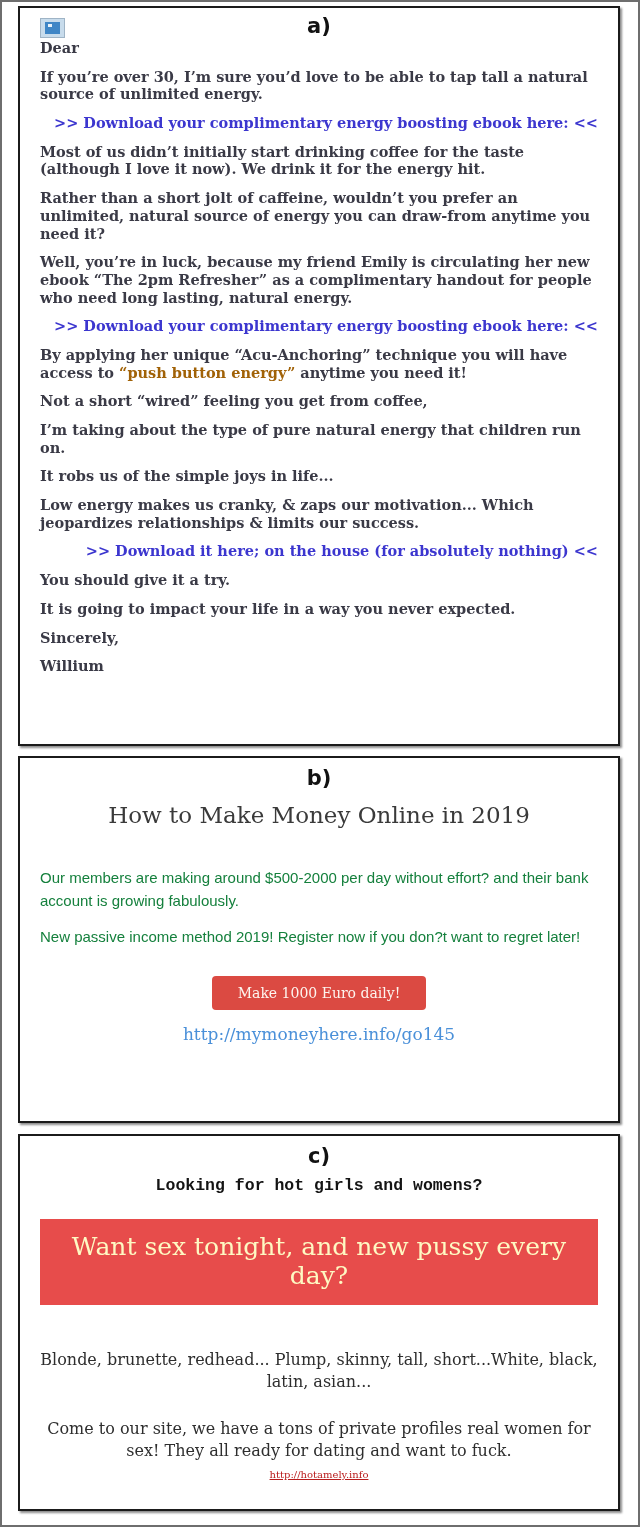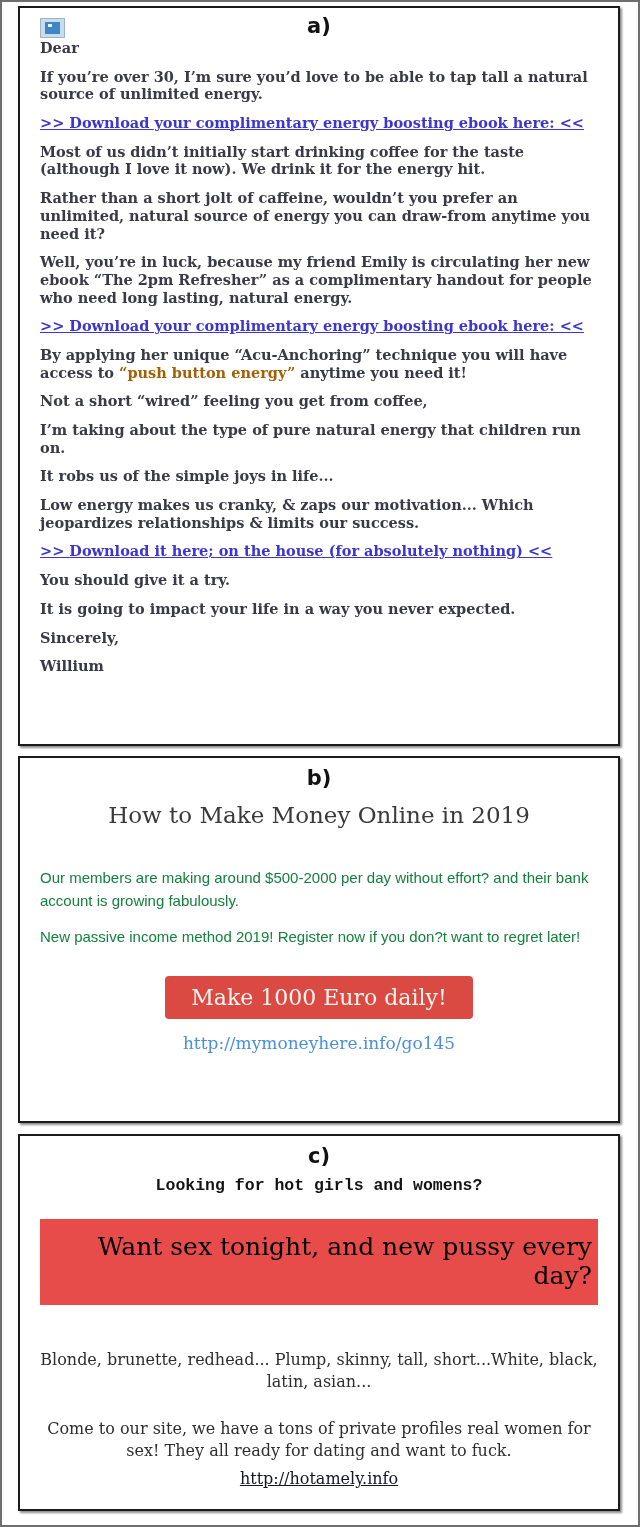--- a/index.html
+++ b/index.html
@@ -56,23 +56,23 @@
     margin-top:11px;
   }
   .a-salutation { margin-top:1px; }
   .a-link {
     display:block;
     font-family:"DejaVu Serif", serif;
     font-weight:700;
     font-size:14.5px;
     line-height:1.22;
     color:#3c36cf;
-    text-decoration:underline;
     margin-top:11px;
     cursor:pointer;
+    text-align:right;
   }
   .a-strong { color:#a16207; font-weight:800; }
 
   
   .panel-b { height:367px; padding:8px 20px 10px 20px; margin-bottom:11px; text-align:center; }
   .b-title {
     font-family:"DejaVu Serif", serif;
     font-weight:400;
     font-size:23px;
     color:#3a3a3a;
@@ -85,21 +85,21 @@
     line-height:1.55;
     color:#15803d;
     margin-bottom:12px;
   }
   .b-button {
     display:inline-block;
     margin-top:16px;
     background:#db4a42;
     color:#fdf5ef;
     font-family:"DejaVu Serif", serif;
-    font-size:22px;
+    font-size:14px;
     padding:9px 26px;
     border:none;
     border-radius:4px;
     cursor:pointer;
   }
   .b-link {
     display:block;
     margin-top:14px;
     font-family:"DejaVu Serif", serif;
     font-size:17px;
@@ -113,41 +113,40 @@
   .c-heading {
     font-family:Liberation Mono, monospace;
     font-weight:700;
     font-size:16.5px;
     color:#141414;
     margin-top:8px;
   }
   .c-banner {
     margin-top:24px;
     background:#e74c4b;
-    color:#000000;
+    color:#fef9c3;
     font-family:"DejaVu Serif", serif;
     font-size:25px;
     padding:13px 6px 15px 6px;
     cursor:pointer;
-    text-align:right;
   }
   .c-text {
     font-family:"DejaVu Serif", serif;
     font-size:16px;
     line-height:1.35;
     color:#2e2e2e;
     margin-top:26px;
   }
   .c-text2 { margin-top:44px; }
   .c-link {
     display:inline-block;
     margin-top:8px;
     font-family:"DejaVu Serif", serif;
-    font-size:16px;
-    color:#0f172a;
+    font-size:10px;
+    color:#b91c1c;
     text-decoration:underline;
     cursor:pointer;
   }
 </style>
 </head>
 <body>
 
 <div class="figure">
 
   <section class="panel panel-a">

